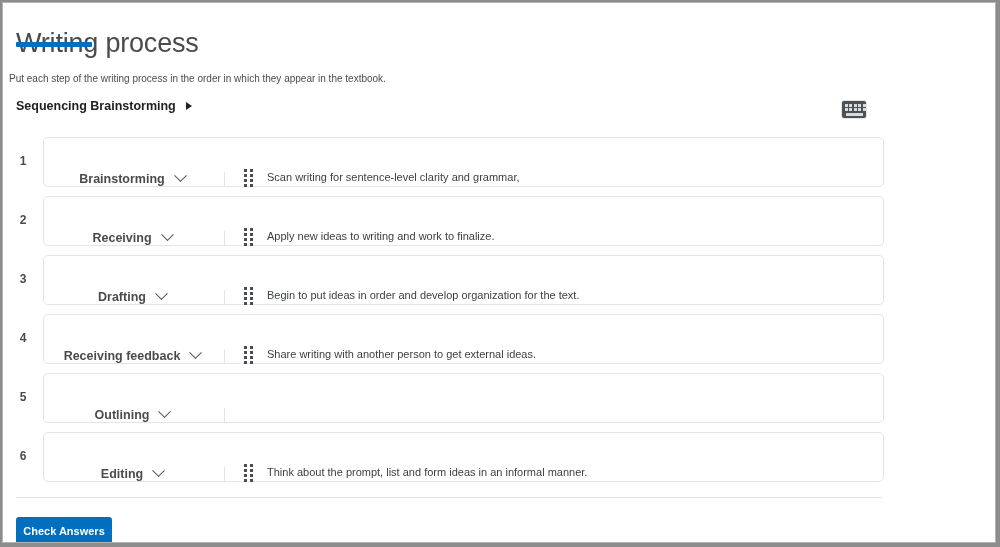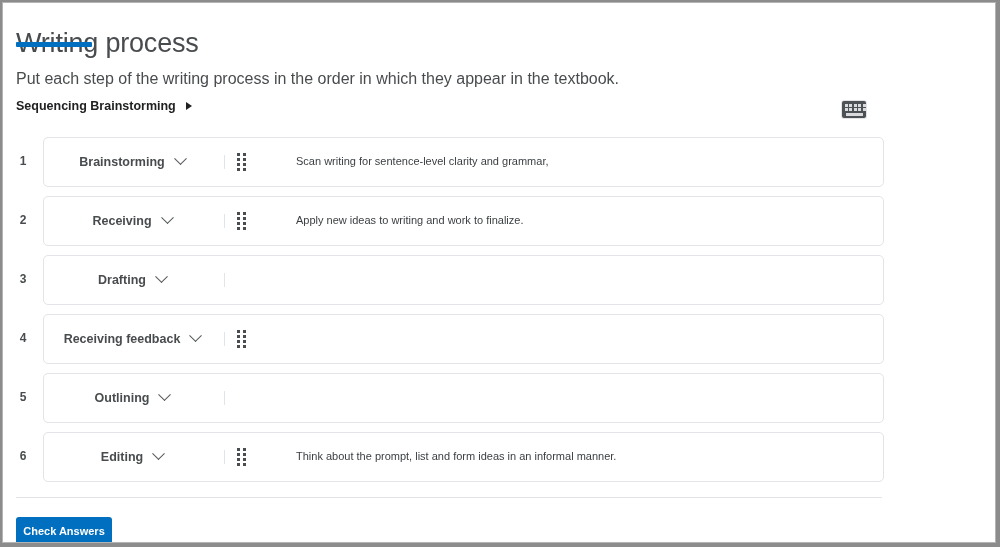--- a/index.html
+++ b/index.html
@@ -48,23 +48,23 @@
     position: absolute;
     left: 13px;
     top: 39px;
     width: 76px;
     height: 5px;
     background: #006fbf;
     border-radius: 1px;
   }
   .instructions-text {
     position: absolute;
-    left: 13px;
+    left: 6px;
     top: 68px;
-    font-size: 16px;
+    font-size: 10px;
     color: #494c4e;
     line-height: 16px;
     white-space: nowrap;
   }
   .seq-row {
     position: absolute;
     left: 13px;
     top: 96px;
     display: flex;
     align-items: center;
@@ -141,22 +141,23 @@
     color: #494c4e;
     line-height: 59px;
   }
   .row-card {
     flex: 0 0 841px;
     height: 50px;
     border: 1px solid #e3e4e8;
     border-radius: 5px;
     background: #ffffff;
     display: flex;
-    align-items: center;
+    align-items: flex-end;
     box-sizing: border-box;
+    gap: 7px;
   }
   .select-cell {
     flex: 0 0 181px;
     display: flex;
     align-items: center;
     justify-content: center;
     border-right: 1px solid #e3e4e8;
     box-sizing: border-box;
     cursor: pointer;
     gap: 11px;
@@ -198,21 +199,20 @@
     display: block;
     width: 3px;
     height: 3px;
     background: #4a4d50;
   }
   .desc-text {
     font-size: 11px;
     color: #3b3f42;
     line-height: 15px;
     white-space: nowrap;
-    margin-left: 36px;
   }
 
   
   .footer-divider {
     position: absolute;
     left: 13px;
     top: 494px;
     width: 866px;
     height: 1px;
     background: #e1e3e6;
@@ -318,73 +318,87 @@
         </div>
       </div>
 
       <div class="seq-item">
         <div class="row-number">3</div>
         <div class="row-card">
           <div class="select-cell">
             <span class="select-label">Drafting</span>
             <span class="chevron"></span>
           </div>
-        </div>
-      </div>
-
-      <div class="seq-item">
-        <div class="row-number">4</div>
-        <div class="row-card">
-          <div class="select-cell">
-            <span class="select-label">Receiving feedback</span>
-            <span class="chevron"></span>
-          </div>
           <div class="desc-cell">
             <span class="drag-handle">
               <span></span>
                 <span></span>
                 <span></span>
                 <span></span>
                 <span></span>
                 <span></span>
                 <span></span>
                 <span></span>
             </span>
-          </div>
-        </div>
-      </div>
-
-      <div class="seq-item">
-        <div class="row-number">5</div>
-        <div class="row-card">
-          <div class="select-cell">
-            <span class="select-label">Outlining</span>
-            <span class="chevron"></span>
-          </div>
-        </div>
-      </div>
-
-      <div class="seq-item">
-        <div class="row-number">6</div>
-        <div class="row-card">
-          <div class="select-cell">
-            <span class="select-label">Editing</span>
+            <span class="desc-text">Begin to put ideas in order and develop organization for the text.</span>
+          </div>
+        </div>
+      </div>
+
+      <div class="seq-item">
+        <div class="row-number">4</div>
+        <div class="row-card">
+          <div class="select-cell">
+            <span class="select-label">Receiving feedback</span>
             <span class="chevron"></span>
           </div>
           <div class="desc-cell">
             <span class="drag-handle">
               <span></span>
                 <span></span>
                 <span></span>
                 <span></span>
                 <span></span>
                 <span></span>
                 <span></span>
                 <span></span>
             </span>
+            <span class="desc-text">Share writing with another person to get external ideas.</span>
+          </div>
+        </div>
+      </div>
+
+      <div class="seq-item">
+        <div class="row-number">5</div>
+        <div class="row-card">
+          <div class="select-cell">
+            <span class="select-label">Outlining</span>
+            <span class="chevron"></span>
+          </div>
+        </div>
+      </div>
+
+      <div class="seq-item">
+        <div class="row-number">6</div>
+        <div class="row-card">
+          <div class="select-cell">
+            <span class="select-label">Editing</span>
+            <span class="chevron"></span>
+          </div>
+          <div class="desc-cell">
+            <span class="drag-handle">
+              <span></span>
+                <span></span>
+                <span></span>
+                <span></span>
+                <span></span>
+                <span></span>
+                <span></span>
+                <span></span>
+            </span>
             <span class="desc-text">Think about the prompt, list and form ideas in an informal manner.</span>
           </div>
         </div>
       </div>
 
     </div>
 
     <div class="footer-divider"></div>
     <button class="check-button">Check Answers</button>
 

